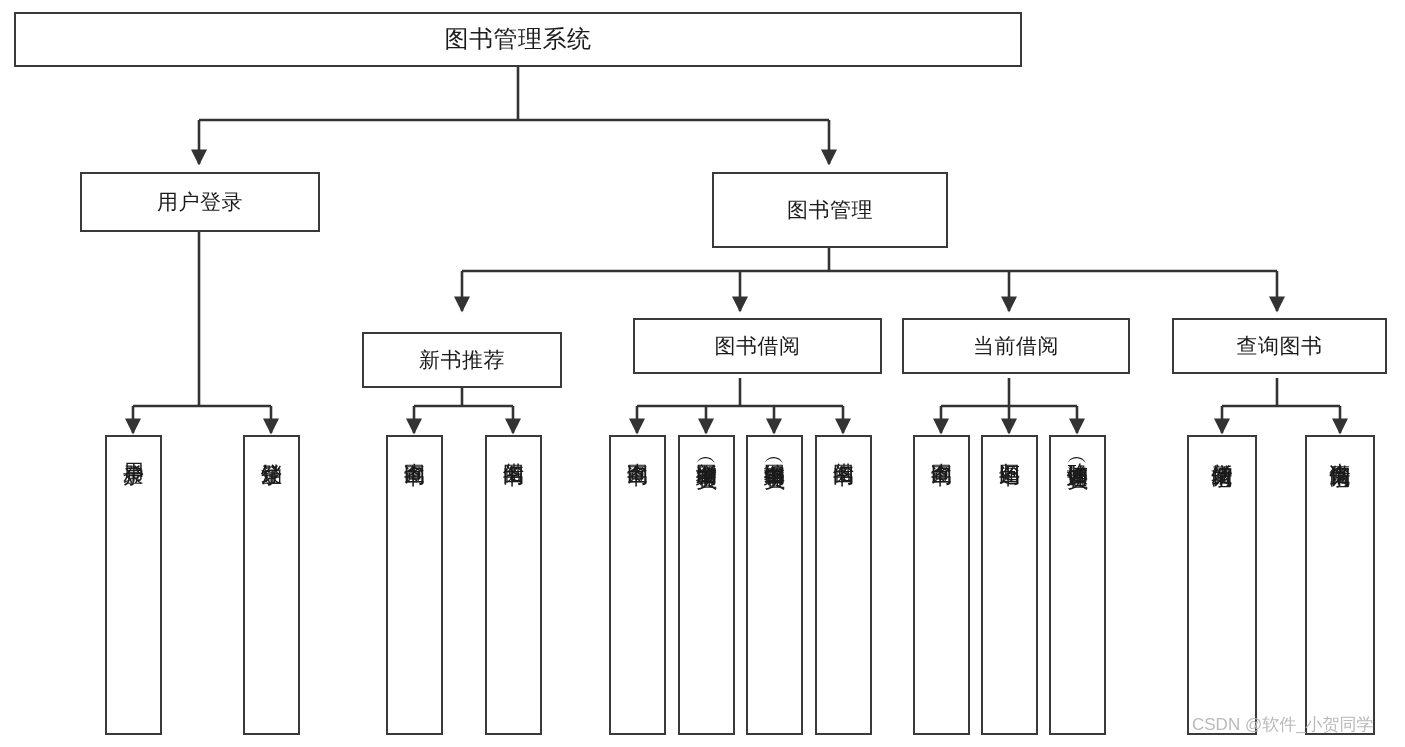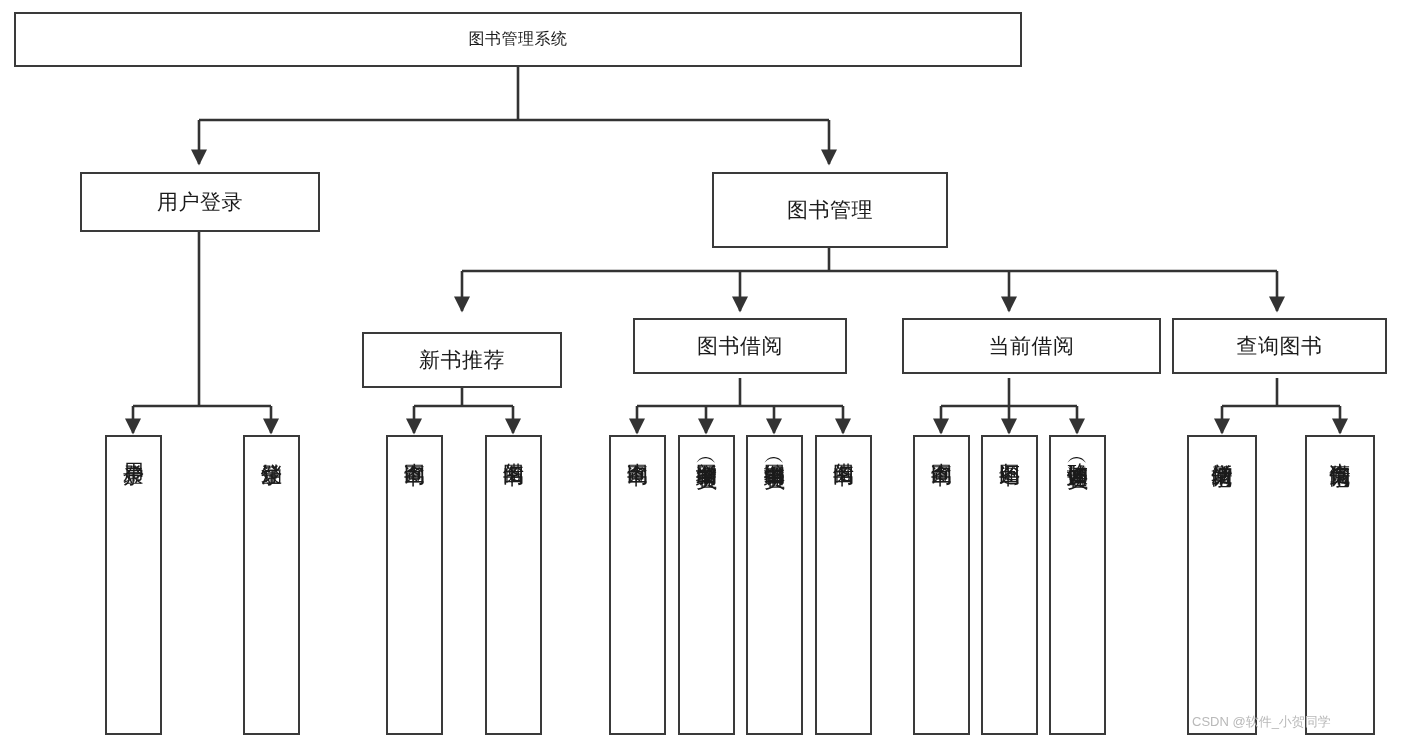--- a/index.html
+++ b/index.html
@@ -41,41 +41,41 @@
     text-align: center;
     line-height: 1.18;
     letter-spacing: 0.5px;
     white-space: nowrap;
   }
   
   .node.horizontal .node-label {
     font-size: 21px;
   }
   .node.root .node-label {
-    font-size: 16px;
+    font-size: 24px;
   }
   
   .node.leaf {
     align-items: flex-start;
     justify-content: center;
     padding-top: 9px;
   }
   .node.leaf .node-label {
     writing-mode: vertical-rl;
     text-orientation: upright;
     font-size: 21px;
     line-height: 1.04;
     letter-spacing: 1px;
     white-space: nowrap;
   }
   #watermark {
     position: absolute;
     left: 1192px;
     top: 713px;
-    font-size: 13px;
+    font-size: 17px;
     color: #b9b9b9;
     white-space: nowrap;
     z-index: 5;
   }
 </style>
 </head>
 <body>
 
 <div id="diagram-root">
 
@@ -136,24 +136,24 @@
   <div class="node horizontal" style="left:80px; top:172px; width:240px; height:60px;">
     <span class="node-label">用户登录</span>
   </div>
   <div class="node horizontal" style="left:712px; top:172px; width:236px; height:76px;">
     <span class="node-label">图书管理</span>
   </div>
 
   <div class="node horizontal" style="left:362px; top:332px; width:200px; height:56px;">
     <span class="node-label">新书推荐</span>
   </div>
-  <div class="node horizontal" style="left:633px; top:318px; width:214px; height:56px;">
+  <div class="node horizontal" style="left:633px; top:318px; width:249px; height:56px;">
     <span class="node-label">图书借阅</span>
   </div>
-  <div class="node horizontal" style="left:902px; top:318px; width:259px; height:56px;">
+  <div class="node horizontal" style="left:902px; top:318px; width:228px; height:56px;">
     <span class="node-label">当前借阅</span>
   </div>
   <div class="node horizontal" style="left:1172px; top:318px; width:215px; height:56px;">
     <span class="node-label">查询图书</span>
   </div>
 
   <div class="node leaf" style="left:105px; top:435px; width:57px; height:300px;">
     <span class="node-label">用户登录</span>
   </div>
   <div class="node leaf" style="left:243px; top:435px; width:57px; height:300px;">

